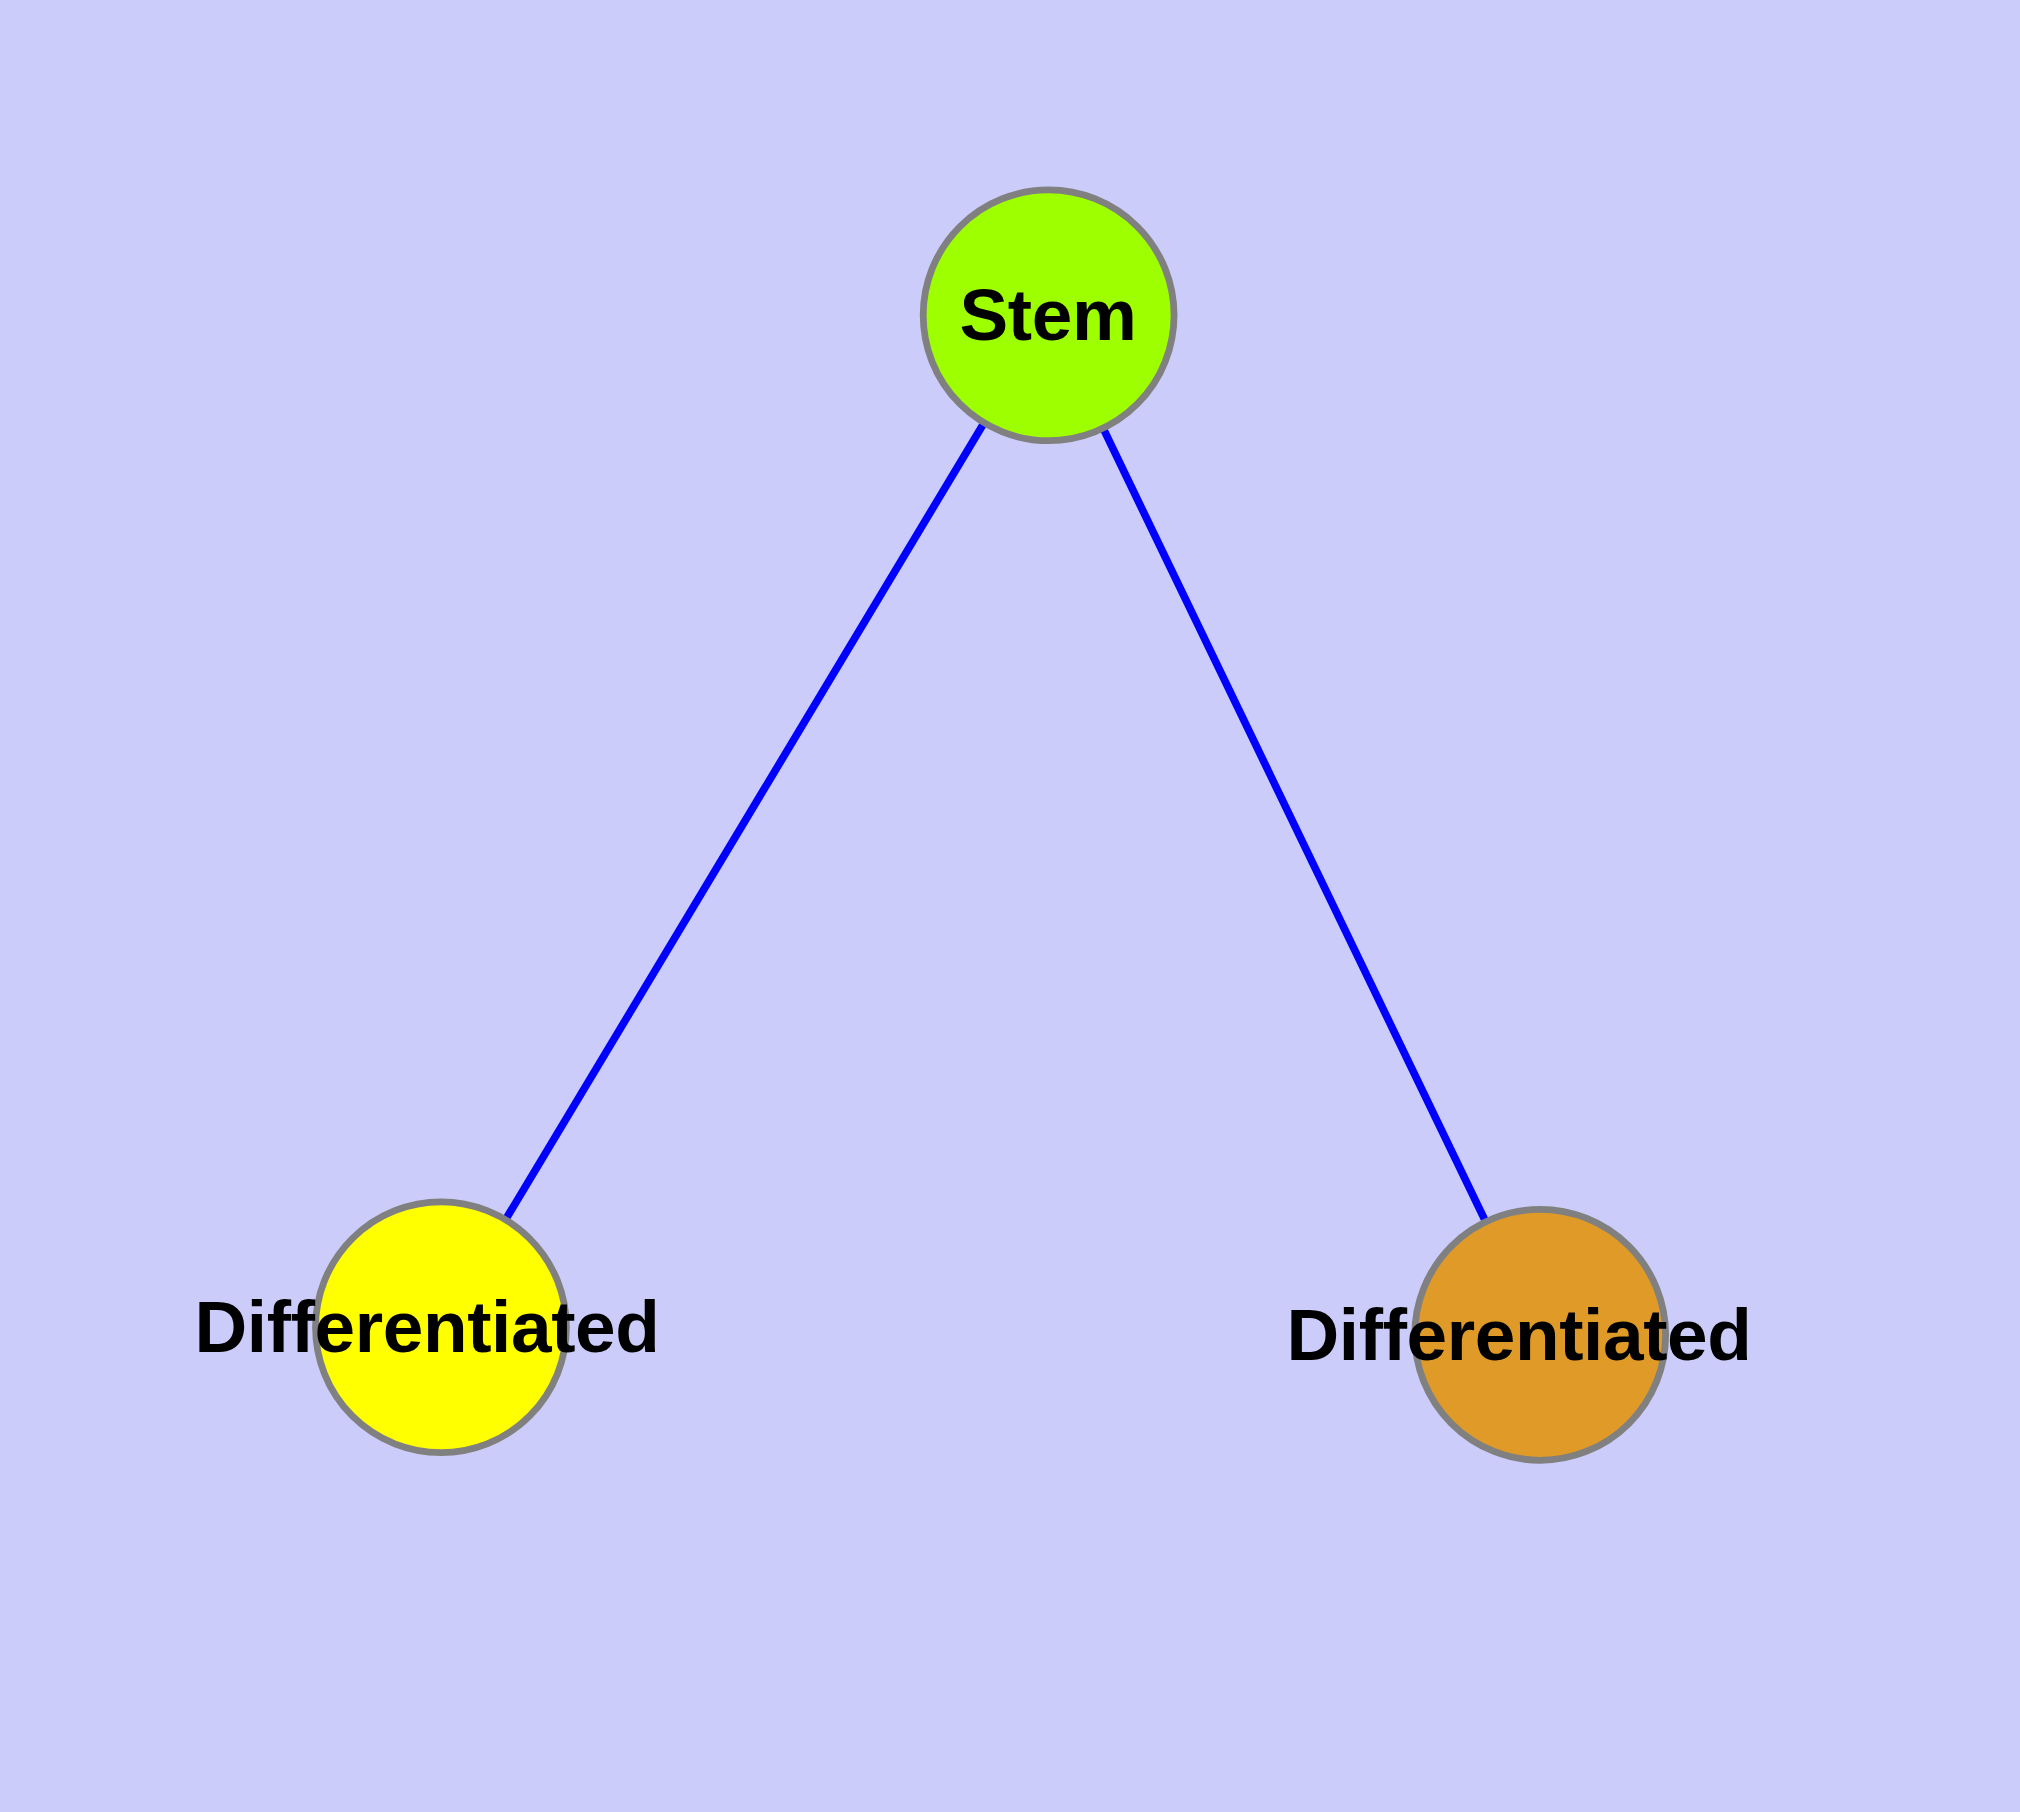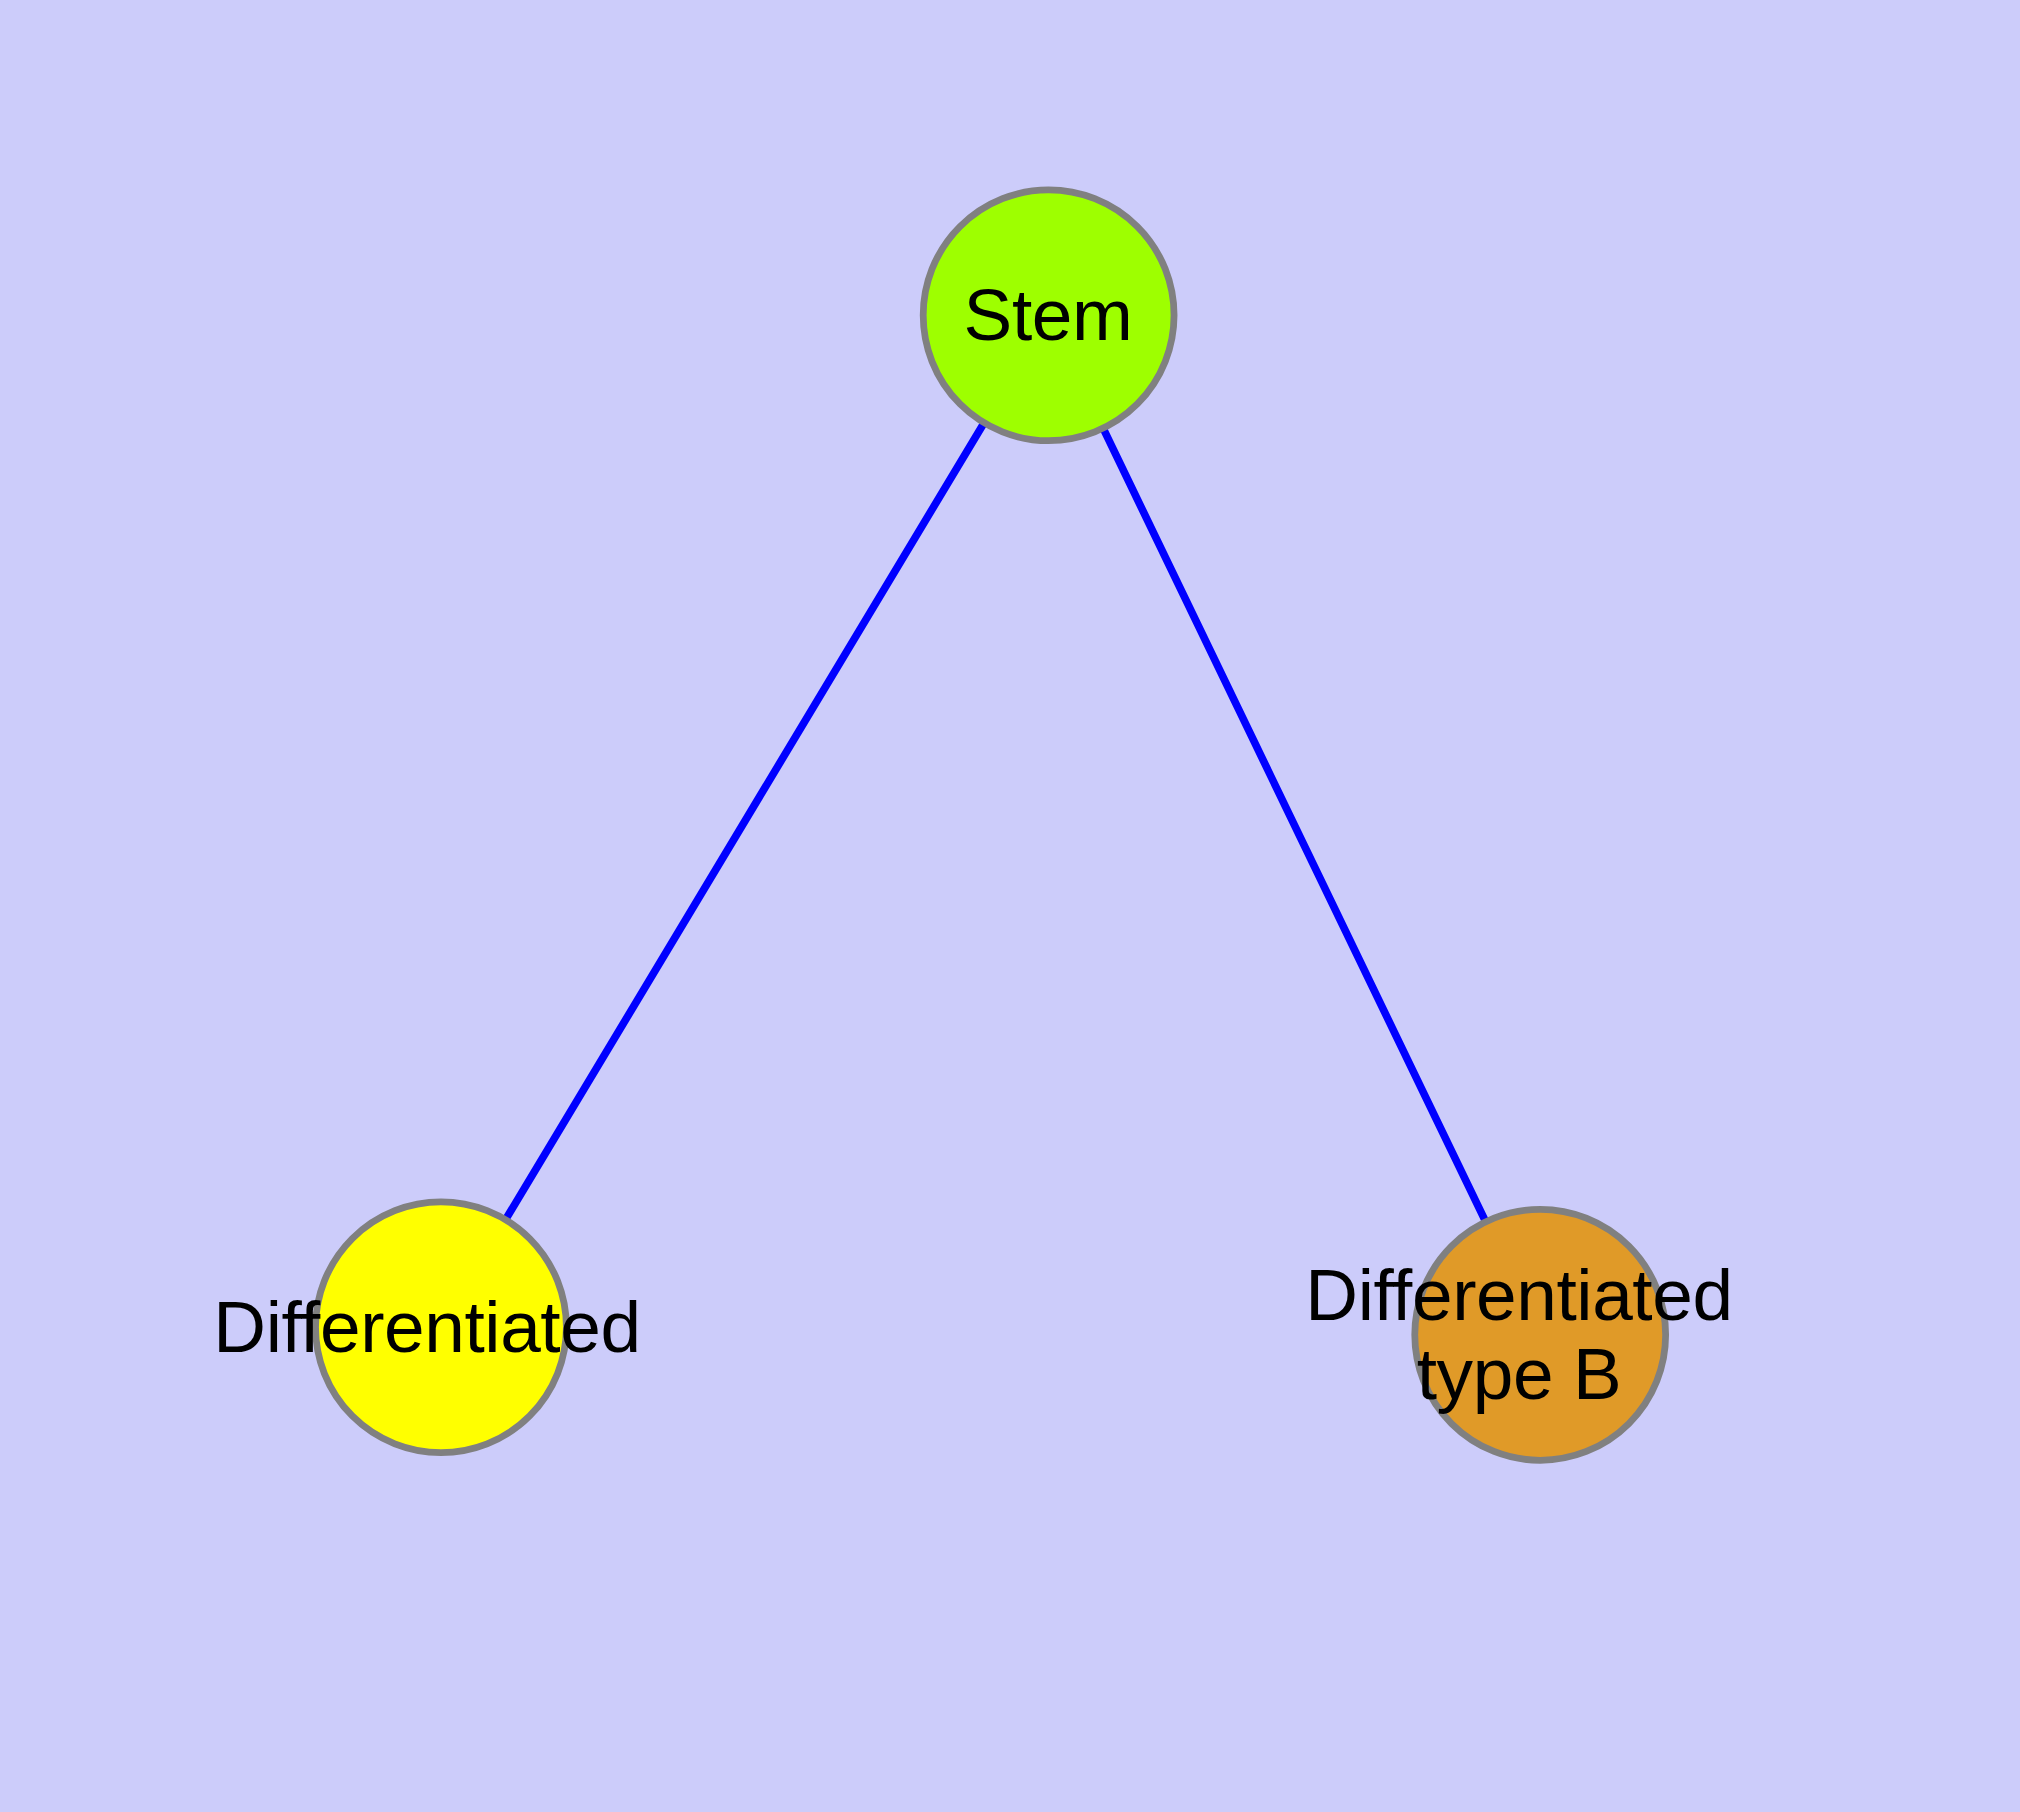--- a/index.html
+++ b/index.html
@@ -22,21 +22,21 @@
   #graph-svg {
     position: absolute;
     left: 0;
     top: 0;
     width: 2021px;
     height: 1812px;
   }
   .node-label {
     position: absolute;
     color: #000000;
-    font-weight: normal;
+    font-weight: bold;
     font-size: 73px;
     line-height: 1.08;
     white-space: pre;
     text-align: center;
     letter-spacing: -0.4px;
   }
   #label-stem {
     left: 1048px;
     top: 315px;
     transform: translate(-50%, -50%);
@@ -70,16 +70,16 @@
       <circle id="node-stem" cx="1237" cy="372" r="148" fill="#9eff00" stroke="#808080" stroke-width="8"></circle>
       <circle id="node-diff-a" cx="520" cy="1566" r="148" fill="#ffff00" stroke="#808080" stroke-width="8"></circle>
       <circle id="node-diff-b" cx="1817" cy="1575" r="148" fill="#e09a28" stroke="#808080" stroke-width="8"></circle>
     </g>
   </svg>
 
   <div class="node-label" id="label-stem" style="left: 1048px; top: 315px;"><span>Stem</span></div>
 
   <div class="node-label" id="label-diff-a" style="left: 427px; top: 1327px;"><div>Differentiated</div></div>
 
-  <div class="node-label" id="label-diff-b" style="left: 1519px; top: 1335px;"><div>Differentiated</div><div>type B</div></div>
+  <div class="node-label" id="label-diff-b" style="left: 1519px; top: 1335px;"><div>Differentiated</div></div>
 
 </div>
 
 
 </body></html>

